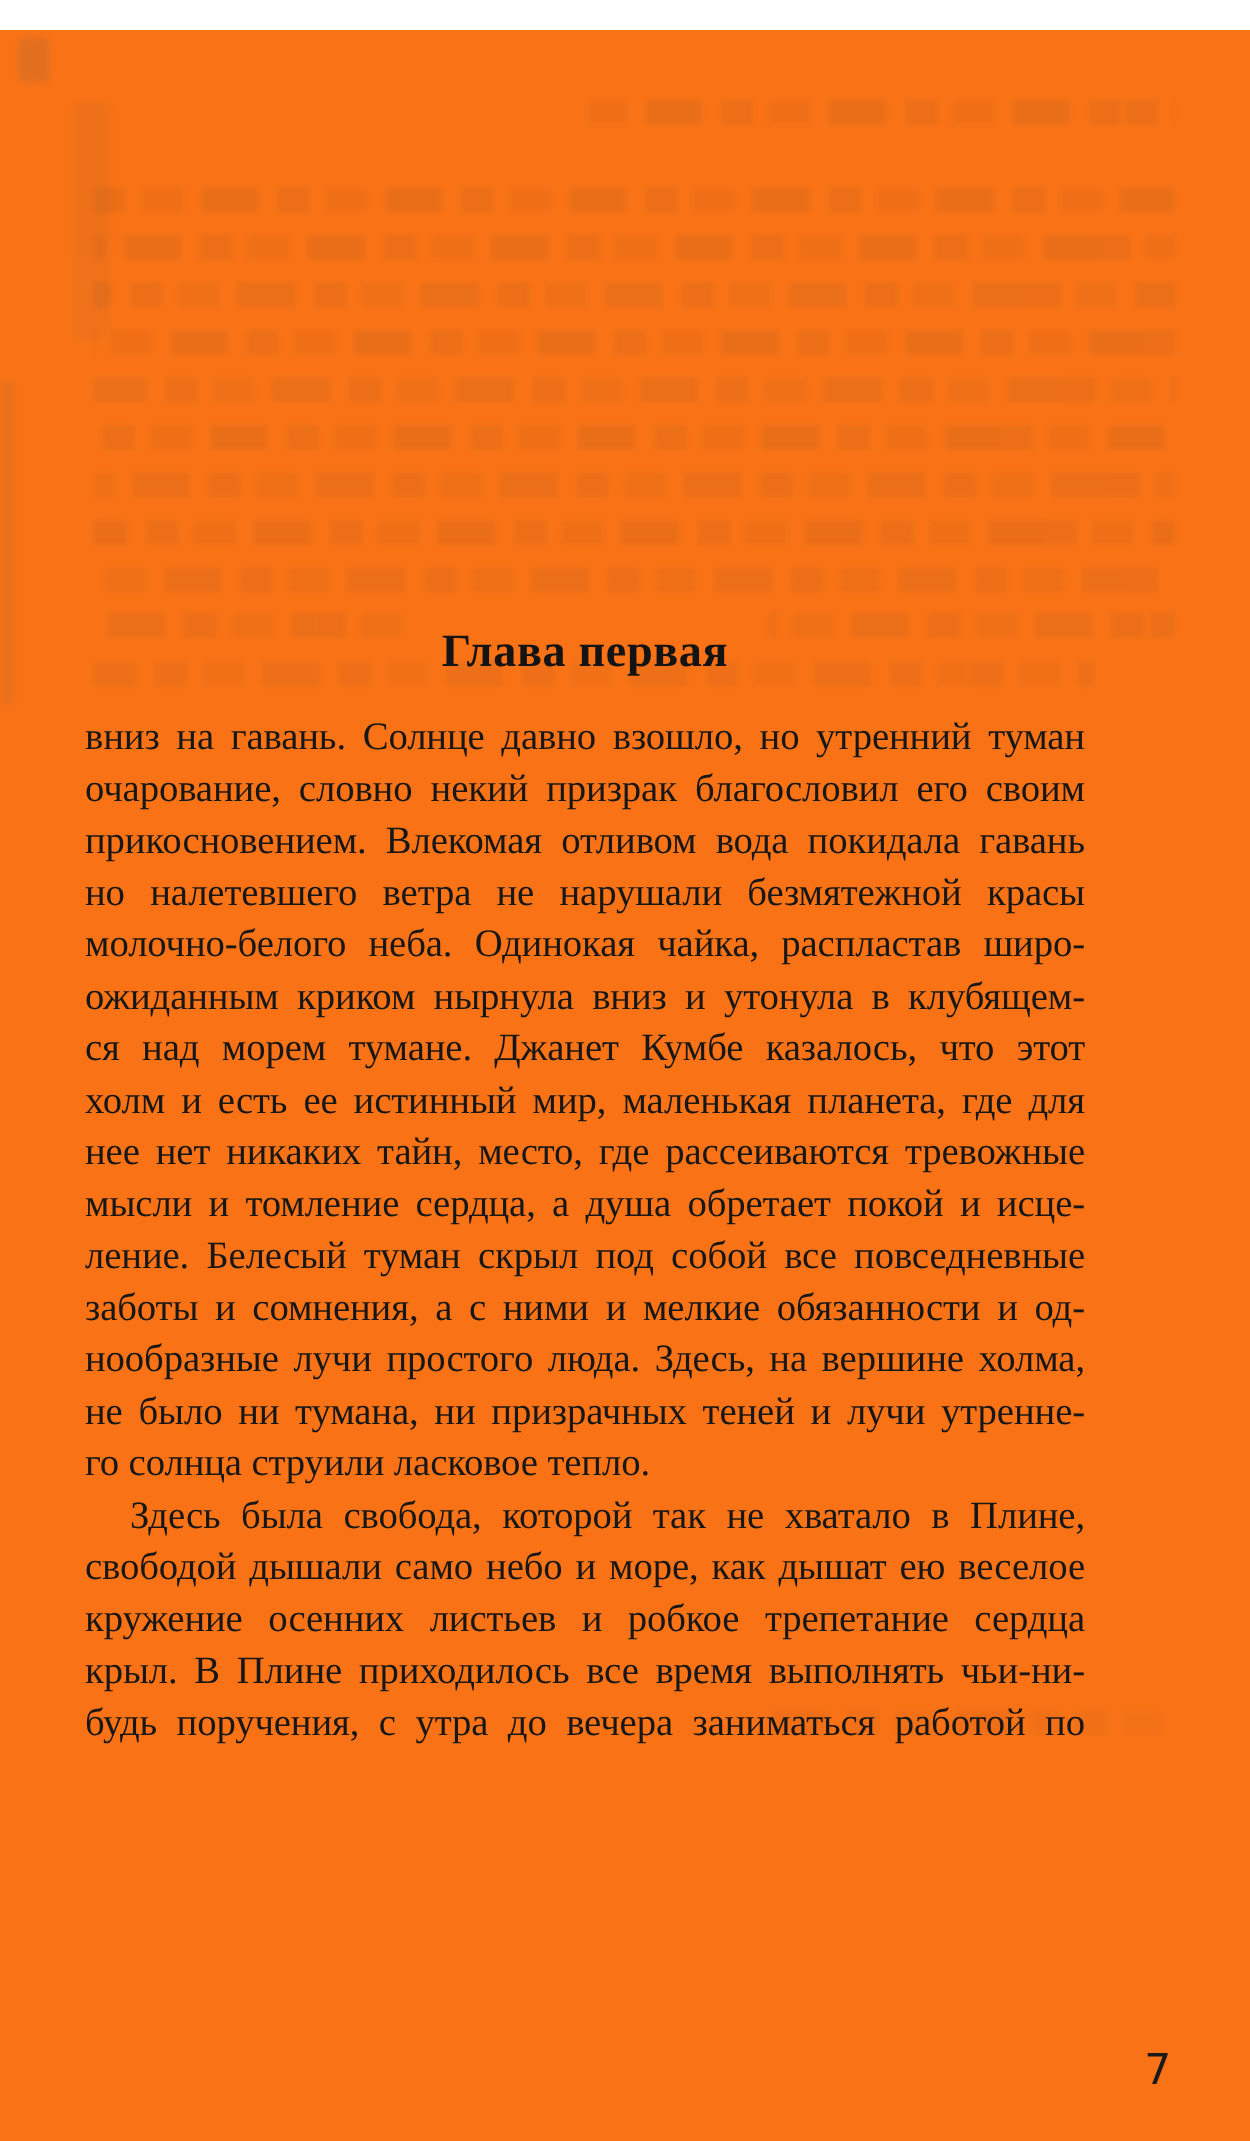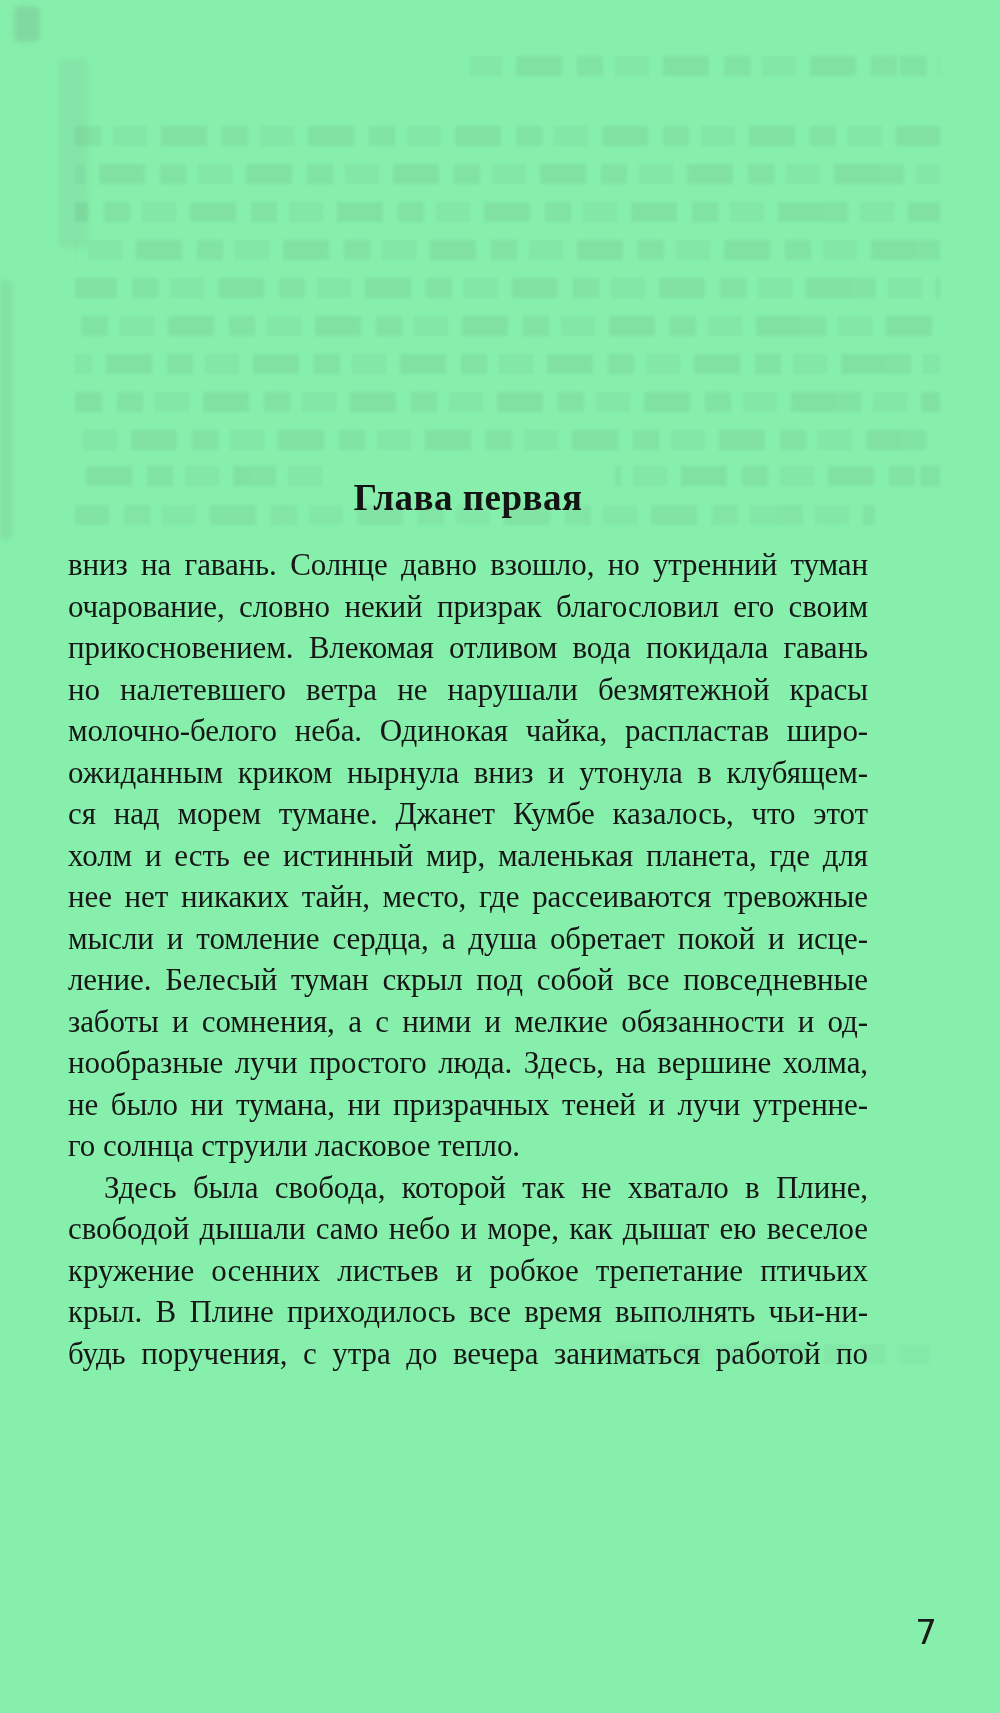--- a/index.html
+++ b/index.html
@@ -5,22 +5,23 @@
   html, body { margin: 0; padding: 0; }
   body {
     width: 1000px; height: 1713px;
     background: #ffffff;
     font-family: "Liberation Serif", serif;
     position: relative;
     overflow: hidden;
   }
   .page {
     position: absolute; inset: 0;
-    background: #86efac;
+    background: #f97316;
     overflow: hidden;
+    margin-top: 24px;
   }
 
   
   .ghost {
     position: absolute;
     height: 20px;
     filter: blur(1.6px);
     opacity: .62;
     background: repeating-linear-gradient(90deg,
       rgba(50,50,50,.105) 0px,  rgba(50,50,50,.105) 26px,
@@ -125,20 +126,20 @@
       <div class="line">холм и есть ее истинный мир, маленькая планета, где для</div>
       <div class="line">нее нет никаких тайн, место, где рассеиваются тревожные</div>
       <div class="line">мысли и томление сердца, а душа обретает покой и исце-</div>
       <div class="line">ление. Белесый туман скрыл под собой все повседневные</div>
       <div class="line">заботы и сомнения, а с ними и мелкие обязанности и од-</div>
       <div class="line">нообразные лучи простого люда. Здесь, на вершине холма,</div>
       <div class="line">не было ни тумана, ни призрачных теней и лучи утренне-</div>
       <div class="line endline">го солнца струили ласковое тепло.</div>
       <div class="line indent">Здесь была свобода, которой так не хватало в Плине,</div>
       <div class="line">свободой дышали само небо и море, как дышат ею веселое</div>
-      <div class="line">кружение осенних листьев и робкое трепетание птичьих</div>
+      <div class="line">кружение осенних листьев и робкое трепетание сердца</div>
       <div class="line">крыл. В Плине приходилось все время выполнять чьи-ни-</div>
       <div class="line">будь поручения, с утра до вечера заниматься работой по</div>
     </div>
 
   <div class="pagenum">7</div>
 
 </div>
 
 </body></html>

